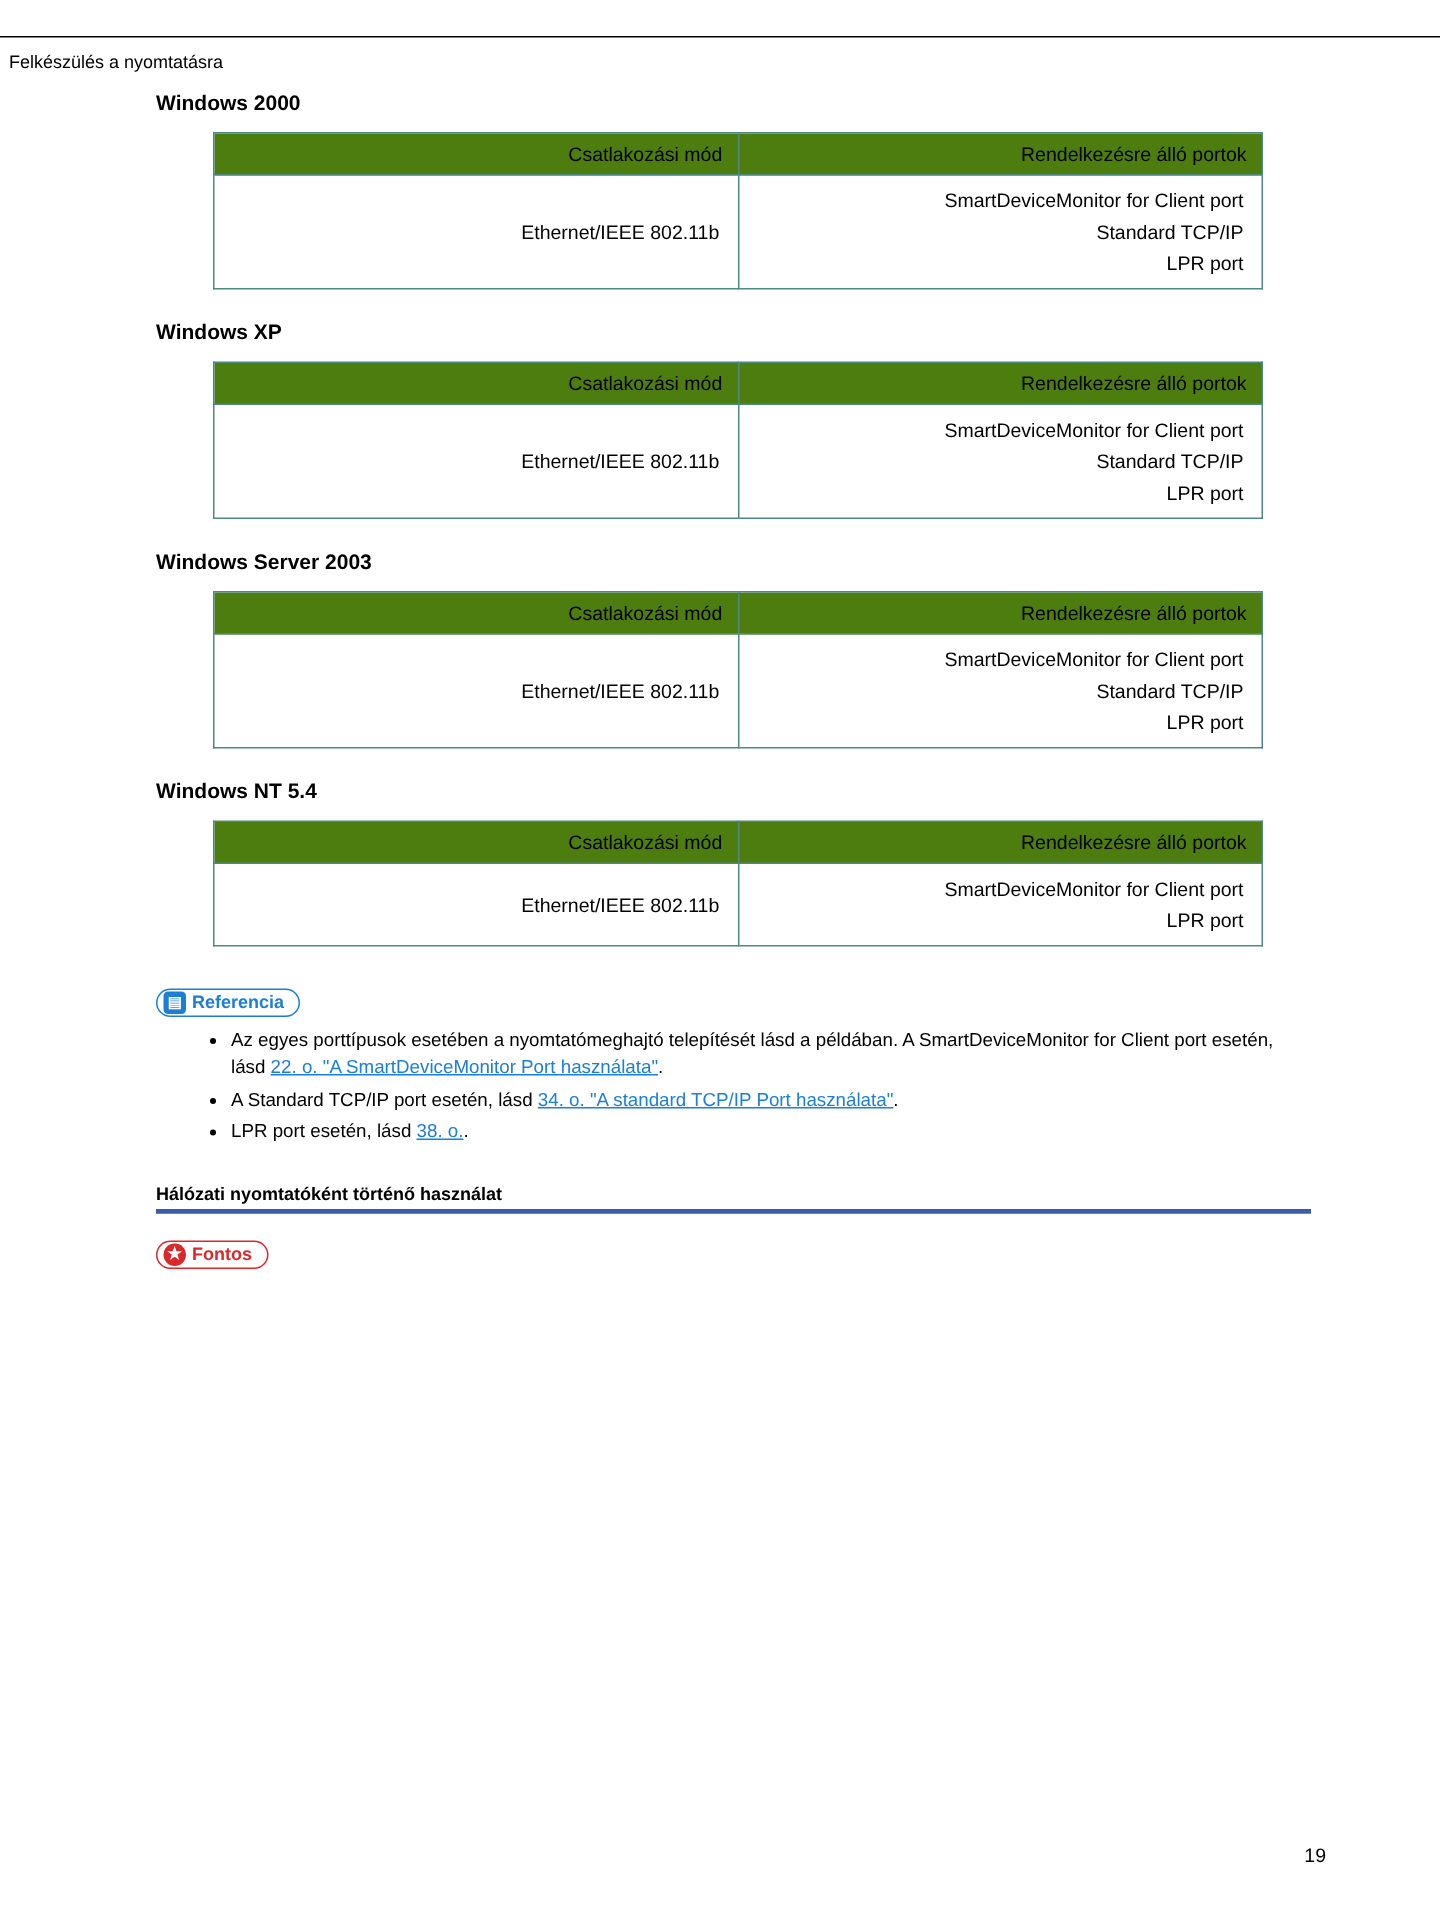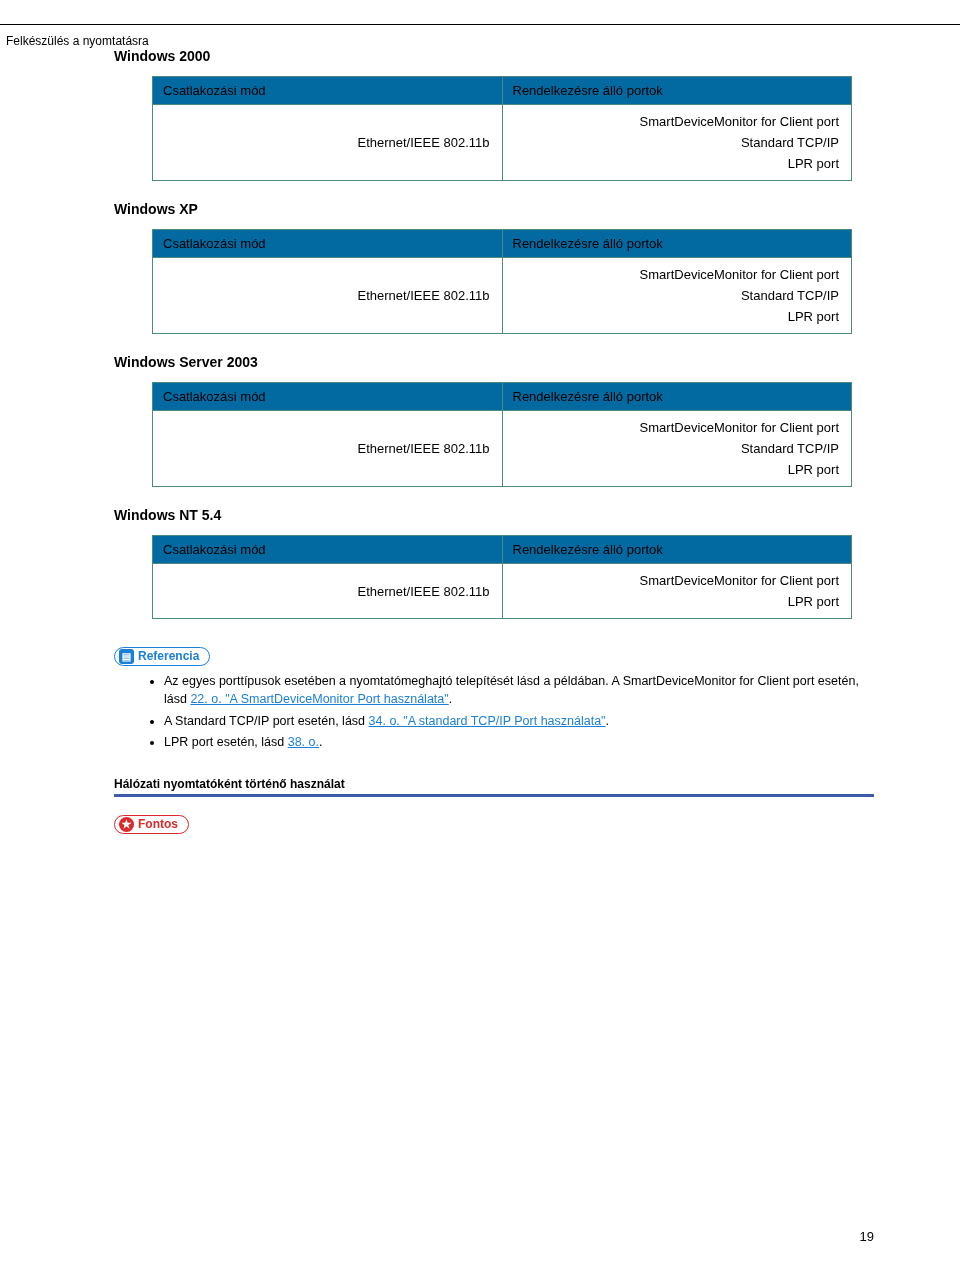--- a/index.html
+++ b/index.html
@@ -20,35 +20,35 @@
     border-bottom: 0.5px solid #000;
     height: 0;
   }
   .header-text {
     position: absolute;
     top: 6px;
     left: 6px;
     font-size: 12px;
     margin-top: 28px;
   }
-  .content { padding-top: 48px; margin-left: 10px; }
+  .content { padding-top: 60px; }
   .section-title {
     font-weight: bold;
     font-size: 14px;
     margin-bottom: 12px;
   }
   table {
     width: 700px;
     border-collapse: collapse;
     margin: 0 0 20px 38px;
   }
   table th {
-    background: #0369a1;
+    background: #4d7c0f;
     font-weight: normal;
-    text-align: left;
+    text-align: right;
     font-size: 13px;
     border: 1px solid #4c8a80;
     padding: 6px 10px;
     width: 50%;
   }
   table td {
     border: 1px solid #4c8a80;
     font-size: 13px;
     padding: 6px 12px;
     vertical-align: middle;
@@ -121,21 +121,21 @@
     border-radius: 50%;
     font-size: 11px;
     line-height: 15px;
     text-align: center;
     margin-right: 4px;
     vertical-align: middle;
   }
   .page-num {
     position: absolute;
     bottom: 28px;
-    right: 86px;
+    right: 76px;
     font-size: 13px;
   }
 </style>
 </head>
 <body>
 
 <div class="header-line"></div>
 <div class="header-text">Felkészülés a nyomtatásra</div>
 
 <div class="content">

